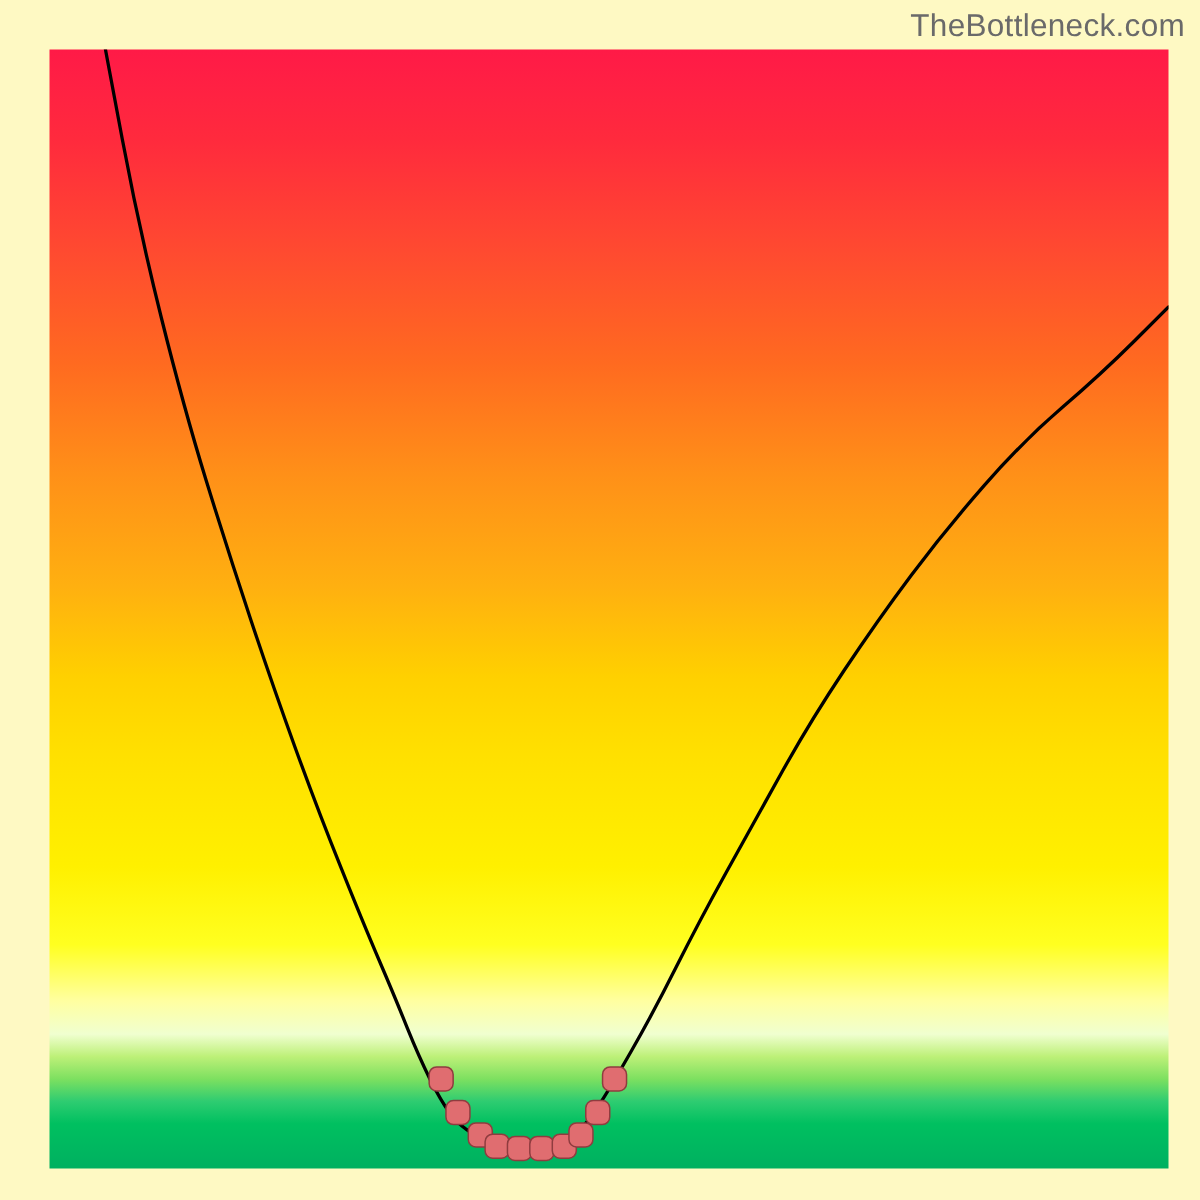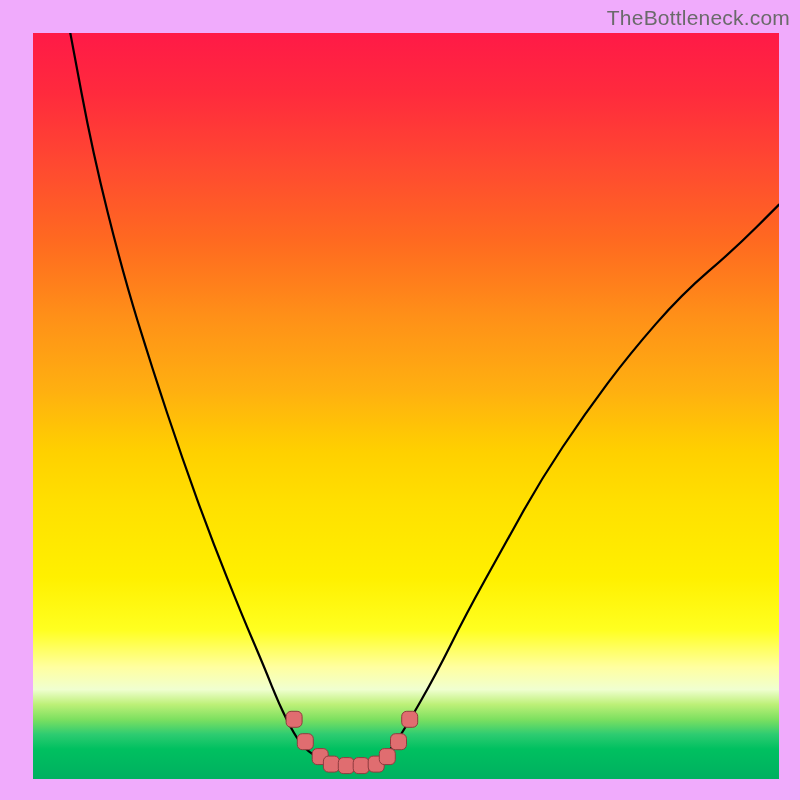--- a/index.html
+++ b/index.html
@@ -8,21 +8,21 @@
     width: 800px;
     height: 800px;
     overflow: hidden;
     background: #000;
     font-family: Arial, Helvetica, sans-serif;
   }
   .frame {
     position: relative;
     width: 800px;
     height: 800px;
-    background: #f0abfc;
+    background: #fef9c3;
   }
   .plot-area {
     position: absolute;
     left: 33px;
     top: 33px;
     width: 746px;
     height: 746px;
     
     background: linear-gradient(
       to bottom,

